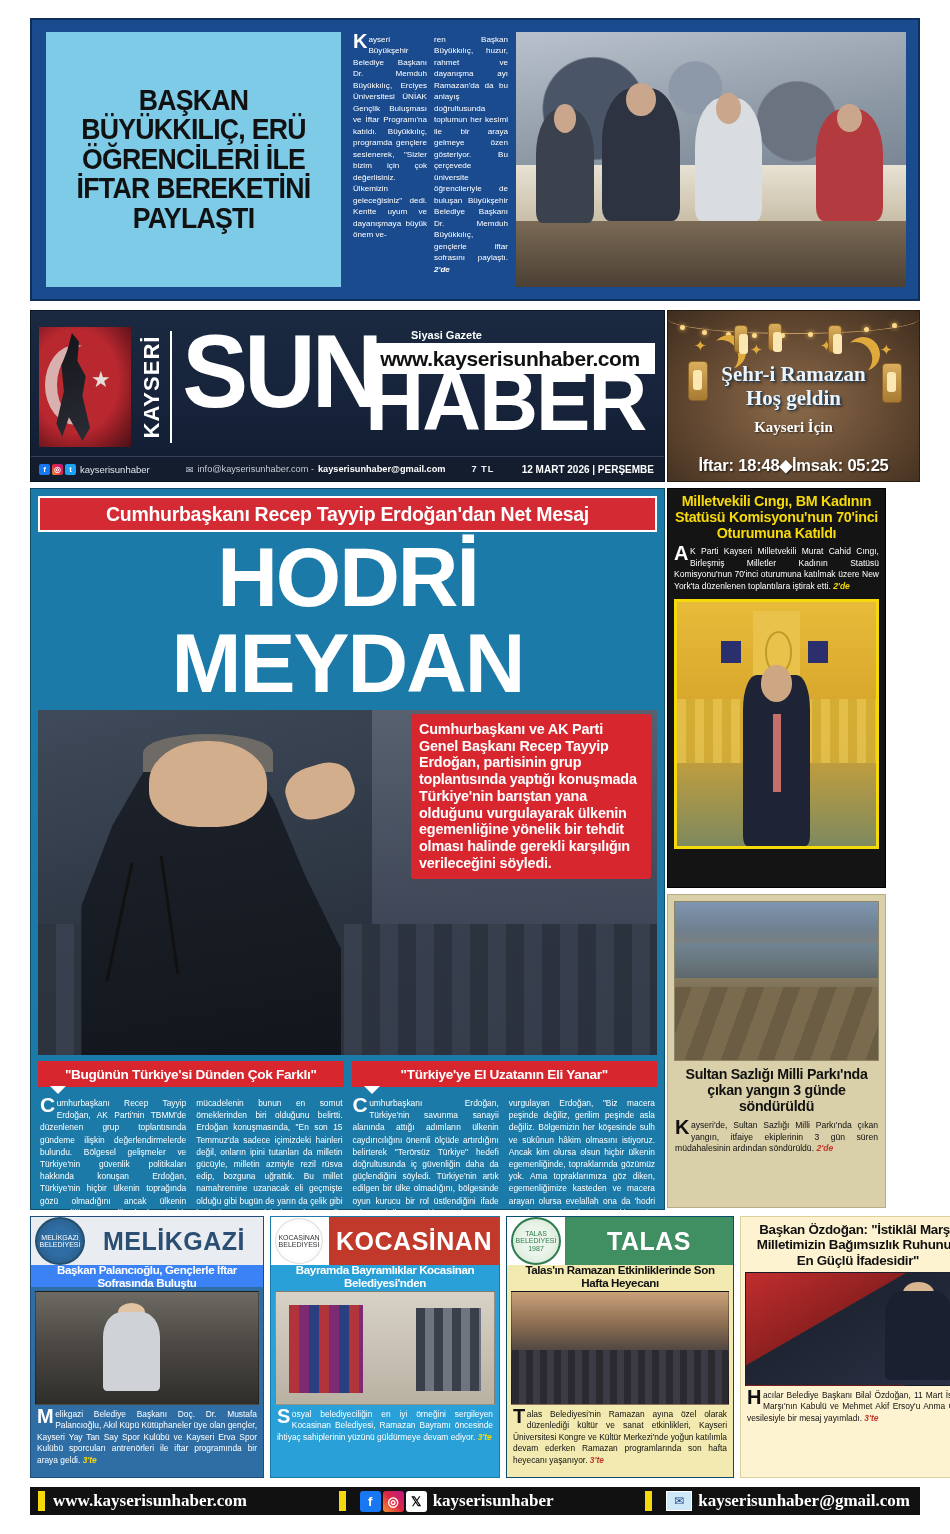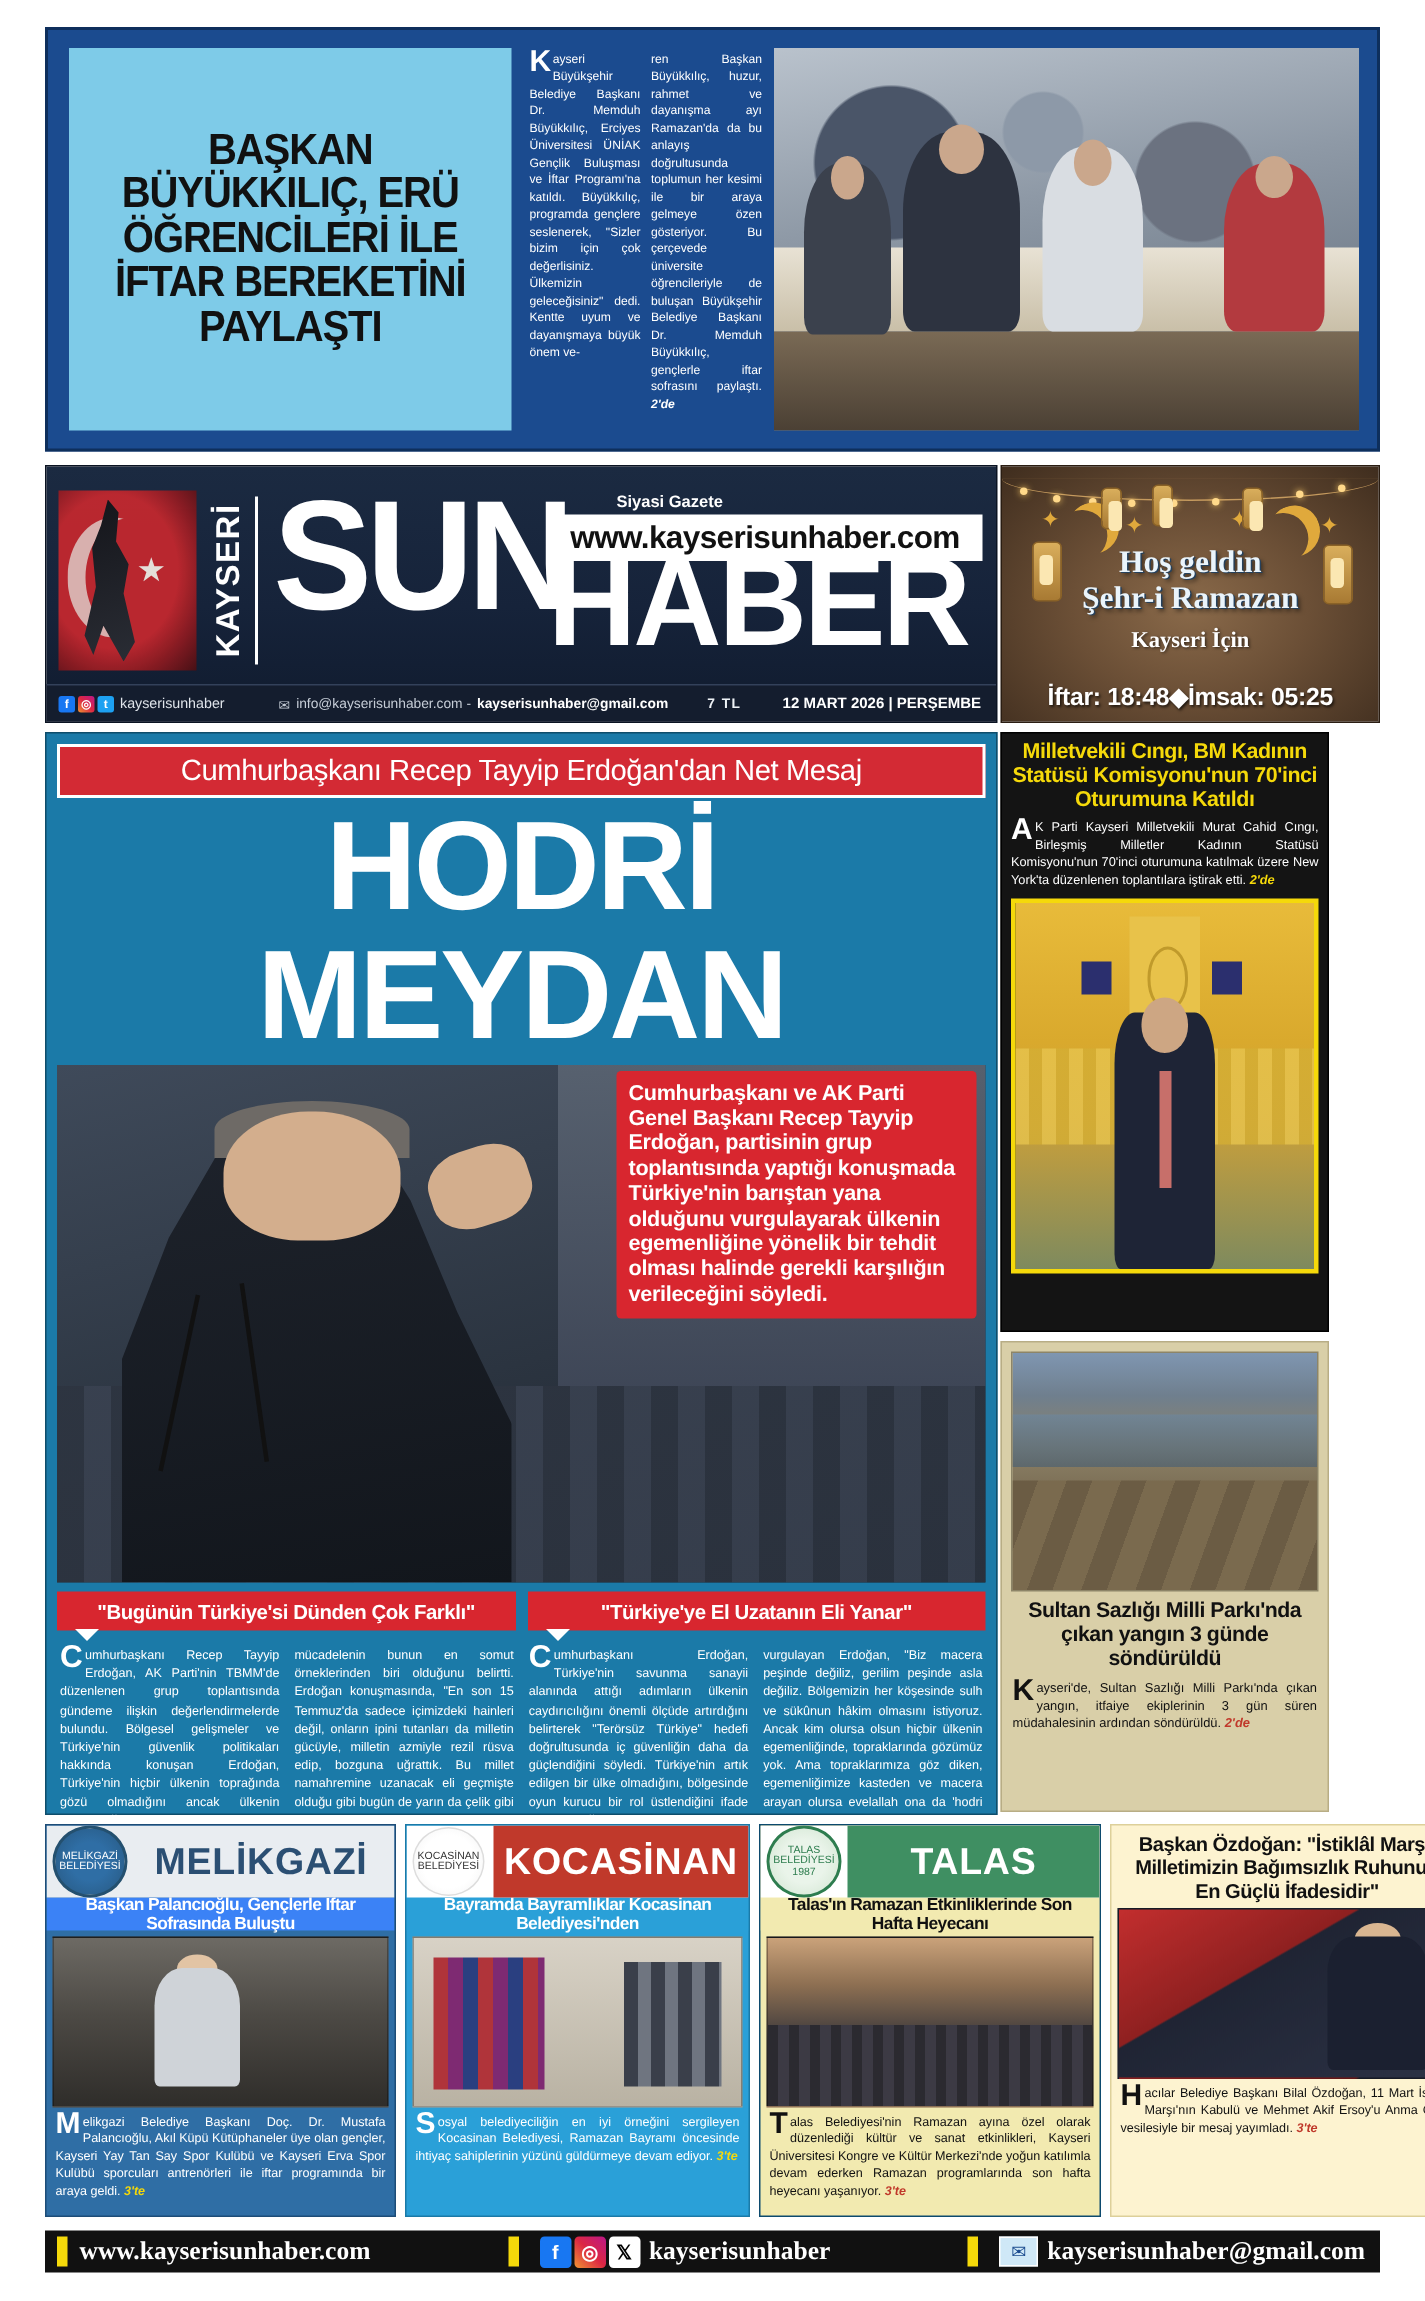--- a/index.html
+++ b/index.html
@@ -106,21 +106,21 @@
      font-family:"Liberation Serif",serif;font-weight:bold;font-size:15px;
      text-shadow:1px 1px 2px rgba(0,0,0,.6);}
   .r-times{position:absolute;left:0;right:0;bottom:6px;text-align:center;color:#fff;
      font-weight:bold;font-size:16.5px;letter-spacing:-0.2px;text-shadow:1px 1px 2px rgba(0,0,0,.7);}
 
   
   .main{position:absolute;left:30px;top:488px;width:635px;height:722px;
         background:#1b7aa8;border:1px solid #0f4d6b;box-sizing:border-box;}
   .kicker{margin:7px 7px 0 7px;background:#d32a34;border:2px solid #fff;height:32px;
      display:flex;align-items:center;justify-content:center;}
-  .kicker span{color:#fff;font-weight:normal;font-size:19.5px;letter-spacing:-0.3px;
+  .kicker span{color:#fff;font-weight:bold;font-size:19.5px;letter-spacing:-0.3px;
      font-family:"Liberation Sans Narrow","Liberation Sans",sans-serif;}
   .bigtitle{margin:2px 0 0 0;text-align:center;color:#fff;font-weight:bold;
      font-size:84px;line-height:86px;letter-spacing:-2px;transform:scaleX(1.0);
      font-family:"Liberation Sans Narrow","Liberation Sans",sans-serif;}
   .mainphoto{position:relative;margin:4px 7px 0 7px;height:345px;overflow:hidden;
      background:linear-gradient(165deg,#3f4a5a 0%,#2b3440 55%,#1a212b 100%);}
   .mp-crowd{position:absolute;left:0;bottom:0;width:100%;height:38%;
      background:repeating-linear-gradient(90deg,#2d3440 0 18px,#3a4251 18px 36px);opacity:.85;}
   .mp-figure{position:absolute;left:7%;top:10%;width:42%;height:90%;
      background:linear-gradient(170deg,#1e232c 0%,#12161c 100%);
@@ -334,22 +334,22 @@
     <div class="r-star" style="left:26px;top:26px">✦</div>
     <div class="r-star" style="left:82px;top:30px">✦</div>
     <div class="r-star" style="left:152px;top:26px">✦</div>
     <div class="r-star" style="left:212px;top:30px">✦</div>
     <div class="r-lantern" style="left:20px;top:50px"></div>
     <div class="r-lantern" style="left:214px;top:52px"></div>
     <div class="r-lantern" style="left:66px;top:14px;width:12px;height:26px"></div>
     <div class="r-lantern" style="left:100px;top:12px;width:12px;height:26px"></div>
     <div class="r-lantern" style="left:160px;top:14px;width:12px;height:26px"></div>
     <div class="r-title">
+      <div>Şehr-i Ramazan</div>
       <div>Hoş geldin</div>
-      <div>Şehr-i Ramazan</div>
     </div>
     <div class="r-sub">Kayseri İçin</div>
     <div class="r-times">İftar: 18:48◆İmsak: 05:25</div>
   </div>
 
   <div class="main">
     <div class="kicker">
       <span>Cumhurbaşkanı Recep Tayyip Erdoğan'dan Net Mesaj</span>
     </div>
     <div class="bigtitle">HODRİ MEYDAN</div>

